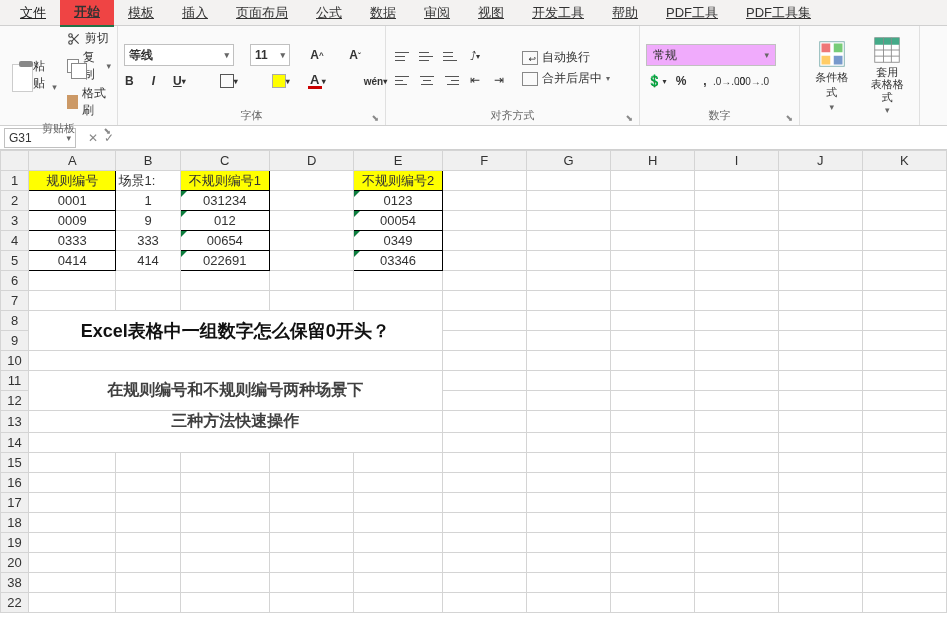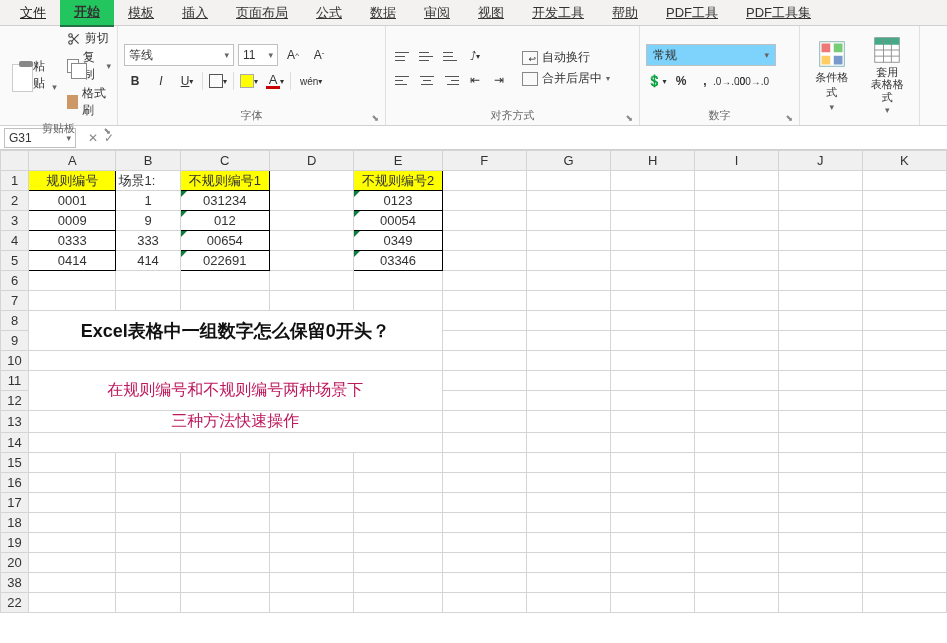--- a/index.html
+++ b/index.html
@@ -1,42 +1,42 @@
 <!DOCTYPE html>
 <html><head>
 <meta charset="utf-8">
 <style>
 * { box-sizing: border-box; margin: 0; padding: 0; font-family: "Microsoft YaHei", sans-serif; }
 body { background: #fff; width: 947px; height: 643px; overflow: hidden; font-size: 12px; color: #333; }
 
 
 .tab-bar { display: flex; background: #f3f2f1; border-bottom: 1px solid #d0d0d0; height: 26px; align-items: center; padding-left: 6px; gap: 0; }
 .tab { padding: 4px 14px; cursor: pointer; font-size: 13px; text-decoration: underline; }
-.tab.active { background: #22c55e; border-bottom: 2px solid #217346; font-weight: bold; }
+.tab.active { background: #ef4444; border-bottom: 2px solid #217346; font-weight: bold; }
 .tab.file { color: #222; }
 
 
 .ribbon { display: flex; background: #fafafa; border-bottom: 1px solid #d0d0d0; height: 100px; }
 .group { border-right: 1px solid #e0e0e0; display: flex; flex-direction: column; justify-content: space-between; padding: 4px 6px 2px 6px; }
 .group-body { display: flex; flex: 1; align-items: center; gap: 4px; }
 .group-label { text-align: center; font-size: 11px; color: #666; padding-top: 2px; display:flex; align-items:flex-start; justify-content:center; position:relative; }
 .group-launcher { position:absolute; right:0; bottom:0; font-size:9px; color:#888; cursor:pointer; }
 .paste-btn { display:flex; flex-direction:row; align-items:flex-end; padding:2px 6px; cursor:pointer; }
 .paste-icon { width:26px; height:28px; background:#fff; border:1px solid #ccc; position:relative; }
 .paste-icon::before { content:""; position:absolute; top:-4px; left:6px; width:14px; height:6px; background:#888; border-radius:2px; }
 .clip-small { display:flex; flex-direction:column; gap:2px; }
 .clip-row { display:flex; align-items:center; gap:4px; cursor:pointer; font-size:12px; }
 .scissors { width:14px; height:14px; display:inline-block; }
 .copy-icon { width:14px; height:14px; border:1px solid #888; background:#fff; display:inline-block; position:relative; }
 .copy-icon::after { content:""; position:absolute; left:3px; top:3px; width:14px; height:14px; border:1px solid #888; background:#fff; }
 .brush { width:14px; height:14px; background:linear-gradient(#c96,#c96); display:inline-block; }
 
 
 .font-col { display:flex; flex-direction:column; gap:4px; }
-.font-row { display:flex; gap:4px; align-items:center; }
+.font-row { display:flex; gap:16px; align-items:center;font-weight:bold; }
 .combo { border:1px solid #c0c0c0; height:22px; display:flex; align-items:center; padding:0 4px; background:#fff; cursor:pointer; }
 .combo.font-name { width:110px; }
 .combo.font-size { width:40px; }
 .combo .dd { margin-left:auto; font-size:9px; color:#666; }
 .btn-sm { width:22px; height:22px; display:flex; align-items:center; justify-content:center; cursor:pointer; border:1px solid transparent; }
 .border-icon { width:14px; height:14px; border:1px solid #555; display:inline-block; }
 .fill-icon { width:14px; height:14px; background:#ffff00; border:1px solid #aaa; display:inline-block; }
 .fontcolor { display:flex; flex-direction:column; align-items:center; line-height:1; }
 .fontcolor .bar { width:14px; height:3px; background:#ca0000; }
 
@@ -44,21 +44,21 @@
 .align-col { display:flex; flex-direction:column; gap:2px; }
 .align-row { display:flex; gap:2px; }
 .align-icon { width:16px; height:12px; display:flex; flex-direction:column; justify-content:space-around; }
 .align-icon span { height:1px; background:#555; display:block; }
 .wrap-col { display:flex; flex-direction:column; gap:4px; margin-left:8px; }
 .wrap-row { display:flex; align-items:center; gap:4px; cursor:pointer; font-size:12px; }
 
 
 .num-col { display:flex; flex-direction:column; gap:4px; }
 .num-row { display:flex; gap:2px; }
-.num-combo { border:1px solid #c0c0c0; height:22px; width:130px; display:flex; align-items:center; padding:0 6px; background:#7dd3fc; cursor:pointer; }
+.num-combo { border:1px solid #c0c0c0; height:22px; width:130px; display:flex; align-items:center; padding:0 6px; background:#f0abfc; cursor:pointer; }
 
 
 .style-col { display:flex; flex-direction:column; align-items:center; gap:2px; cursor:pointer; padding:0 4px; }
 .style-icon { width:28px; height:28px; }
 
 
 .formula-bar { display:flex; border-bottom:1px solid #d0d0d0; height:24px; align-items:center; background:#fff; }
 .name-box { width:72px; border:1px solid #c0c0c0; height:20px; margin:0 4px; display:flex; align-items:center; padding:0 4px; background:#fff; }
 .name-box .dd { margin-left:auto; font-size:9px; color:#666; cursor:pointer; }
 .fx-btns { display:flex; gap:6px; padding:0 8px; align-items:center; color:#888; }
@@ -75,21 +75,21 @@
 .grid .colhdr { height:20px; }
 .grid td { padding:0 2px; }
 
 .yellowcell { background:#ffff00 !important; font-weight:normal; }
 .txtcell { position:relative; }
 .txtmark::before { content:""; position:absolute; left:0; top:0; border-left:6px solid #0b7c3c; border-bottom:6px solid transparent; }
 .thickborder { border:1.5px solid #000 !important; }
 
 .banner { background:#ffe699; }
 .banner-title { font-weight:bold; font-size:18px; color:#111; }
-.banner-sub { color:#be185d; font-size:16px; font-weight:normal; }
+.banner-sub { color:#404040; font-size:16px; font-weight:bold; }
 
 .col-w { width:96px; }
 .col-narrow { width:70px; }
 
 </style>
 </head>
 <body>
 
 <div class="tab-bar">
   <div class="tab file">文件</div>

